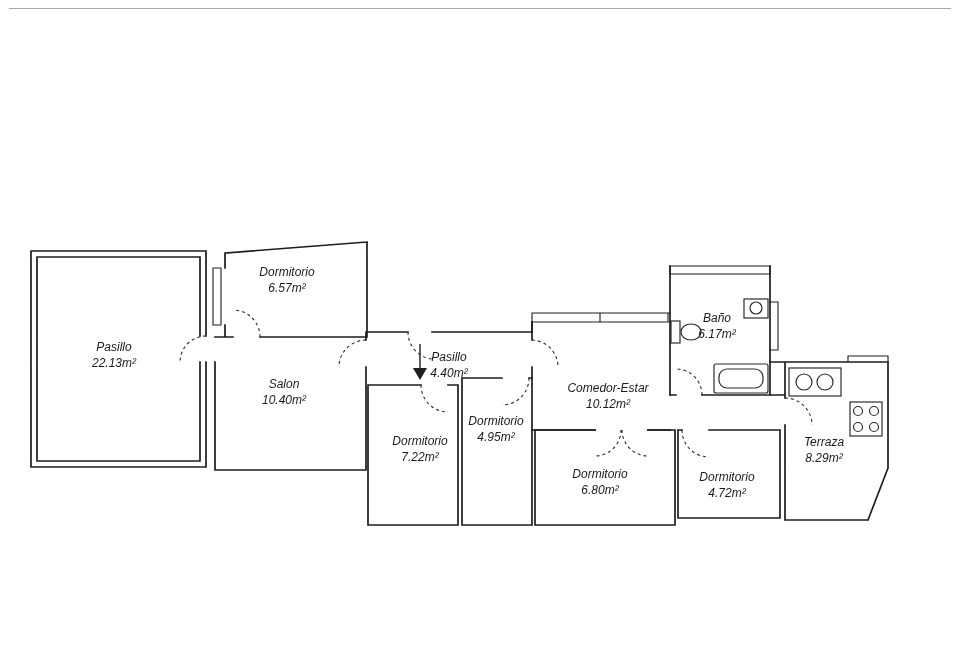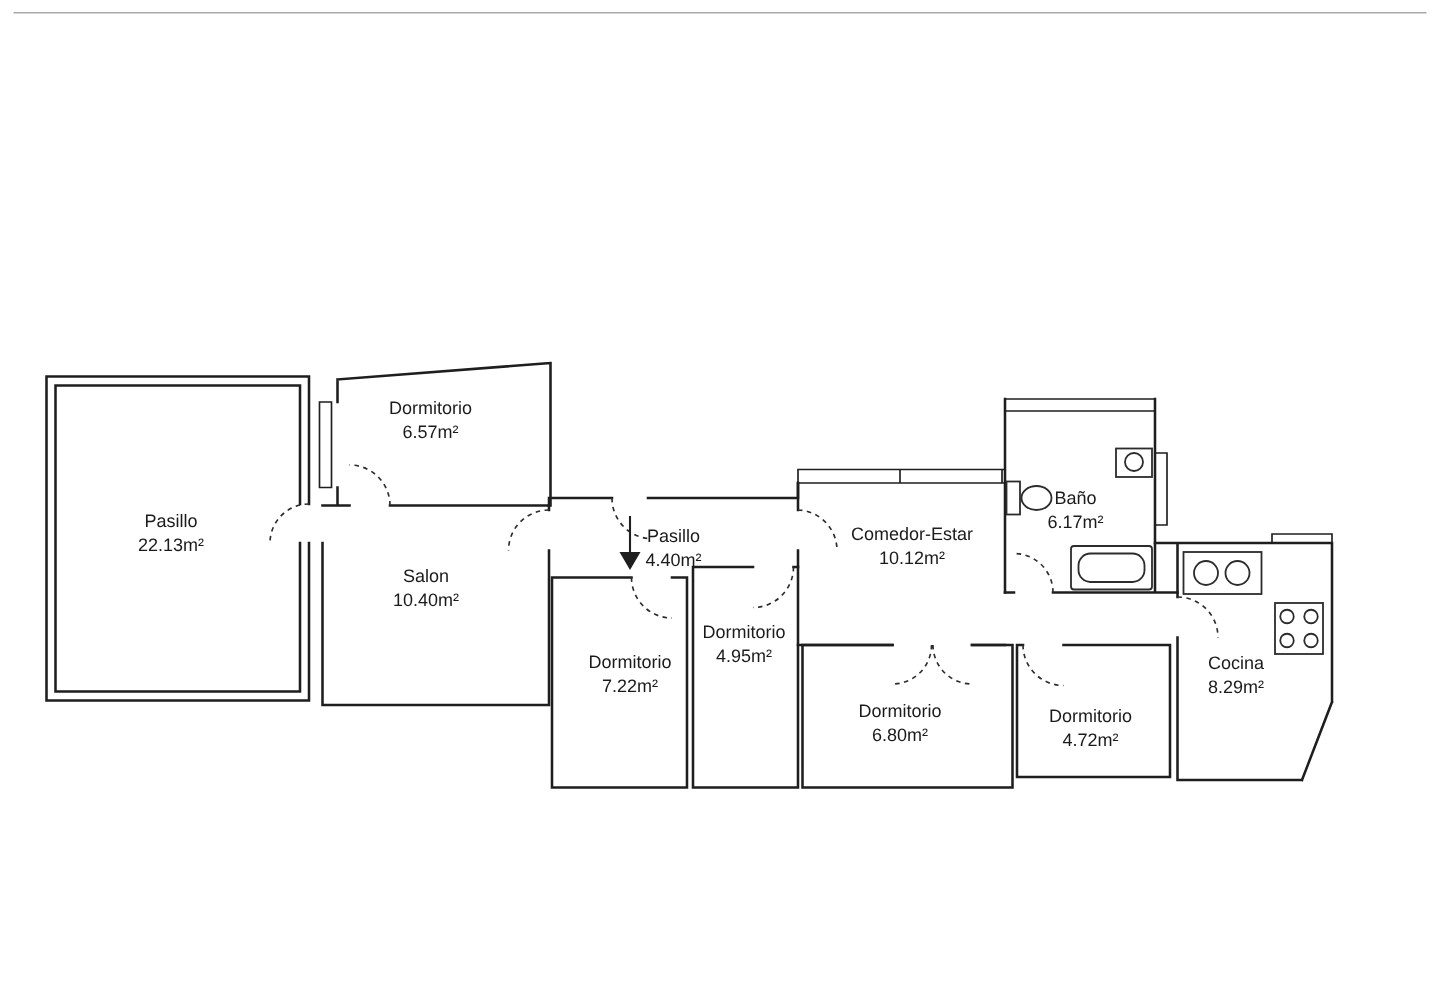--- a/index.html
+++ b/index.html
@@ -12,20 +12,21 @@
   .wall  { stroke:#1e1e1e; stroke-width:1.7; fill:none; stroke-linecap:square; }
   .win   { stroke:#1e1e1e; stroke-width:1.1; fill:none; stroke-linecap:square; }
   .door  { stroke:#2c2c2c; stroke-width:1.1; fill:none; stroke-dasharray:3 3; }
   .fixture { stroke:#2c2c2c; stroke-width:1.2; fill:none; }
   .arrow-line { stroke:#1e1e1e; stroke-width:1.4; fill:none; }
   .arrow-head { fill:#1e1e1e; stroke:none; }
   .room-label {
     position:absolute; transform:translateX(-50%);
     text-align:center; font-size:12px; line-height:16px; color:#1b1b1b;
     white-space:nowrap;
+    font-style:italic;
   }
   .room-label span { display:block; }
 </style>
 </head>
 <body>
 
 <div id="canvas">
 
   <div id="frame-top"></div>
 
@@ -129,38 +130,38 @@
   <div class="room-label" style="left:420px; top:433px">
     <span>Dormitorio</span>
     <span>7.22m²</span>
   </div>
 
   <div class="room-label" style="left:496px; top:413px">
     <span>Dormitorio</span>
     <span>4.95m²</span>
   </div>
 
-  <div class="room-label" style="left:608px; top:348px">
+  <div class="room-label" style="left:608px; top:380px">
     <span>Comedor-Estar</span>
     <span>10.12m²</span>
   </div>
 
   <div class="room-label" style="left:600px; top:466px">
     <span>Dormitorio</span>
     <span>6.80m²</span>
   </div>
 
   <div class="room-label" style="left:727px; top:469px">
     <span>Dormitorio</span>
     <span>4.72m²</span>
   </div>
 
-  <div class="room-label" style="left:717px; top:324px">
+  <div class="room-label" style="left:717px; top:310px">
     <span>Baño</span>
     <span>6.17m²</span>
   </div>
 
   <div class="room-label" style="left:824px; top:434px">
-    <span>Cocina</span>
+    <span>Terraza</span>
     <span>8.29m²</span>
   </div>
 
 </div>
 
 </body></html>

